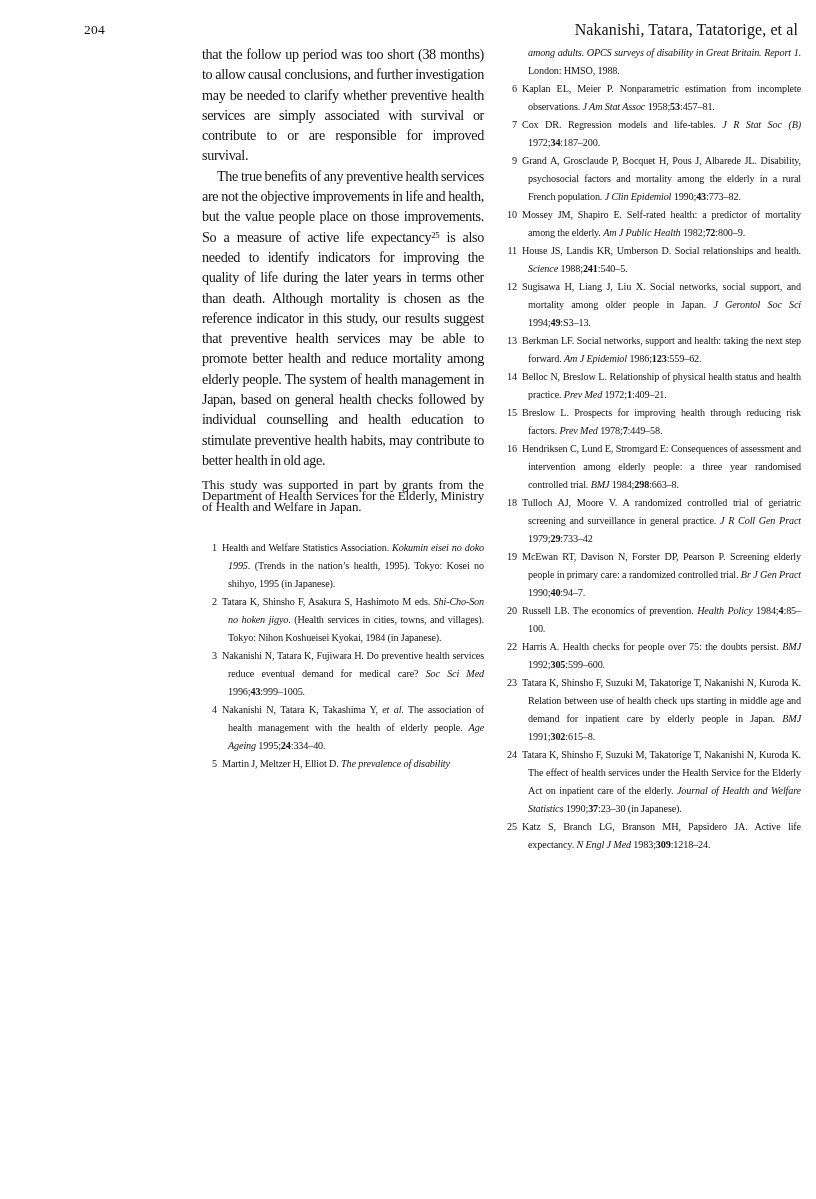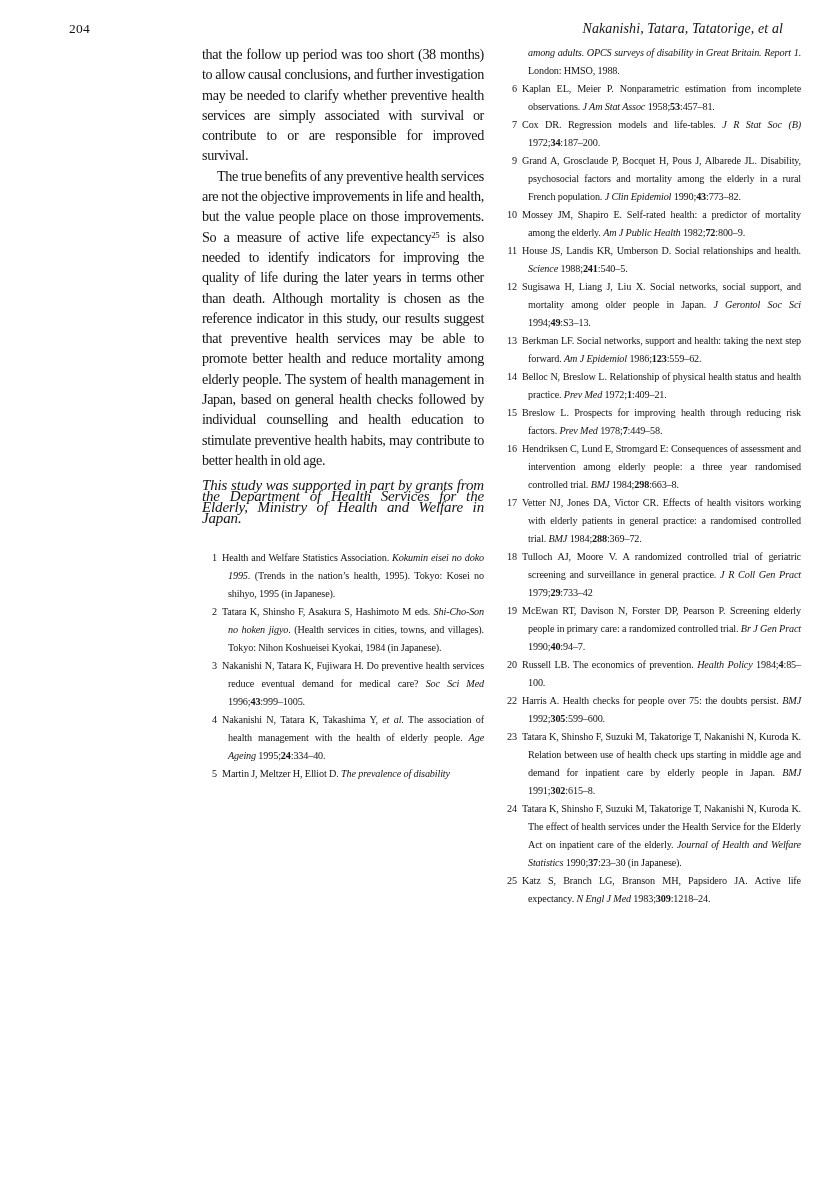--- a/index.html
+++ b/index.html
@@ -8,33 +8,32 @@
     width: 816px;
     height: 1199px;
     background: #ffffff;
     color: #141414;
     font-family: "Liberation Serif", serif;
     overflow: hidden;
   }
   .page-header {
     position: absolute;
     top: 21px;
-    left: 69px;
+    left: 84px;
     width: 714px;
     display: flex;
     justify-content: space-between;
     align-items: center;
   }
   .page-number {
     font-size: 13.5px;
     letter-spacing: 0.2px;
   }
   .running-head {
-    font-style: italic;
-    font-size: 14px;
+    font-size: 16px;
     letter-spacing: 0.1px;
     margin-left: 28px;
   }
   .col-left {
     position: absolute;
     left: 202px;
     top: 44px;
     width: 282px;
   }
   .col-right {
@@ -53,25 +52,24 @@
   }
   .body-par.indent { text-indent: 15px; }
   .sup {
     font-size: 62%;
     position: relative;
     top: -0.45em;
     line-height: 0;
   }
   .ack {
     margin-top: 10px;
-    font-size: 15px;
+    font-size: 13px;
     line-height: 10.8px;
     text-align: justify;
     letter-spacing: -0.15px;
-    font-style: italic;
   }
   .ref-list { margin: 0; padding: 0; }
   .ref-list.left-list { margin-top: 26px; }
   .ref {
     font-size: 10.2px;
     line-height: 18px;
     text-align: justify;
     letter-spacing: -0.15px;
     padding-left: 26px;
     text-indent: -26px;
@@ -116,21 +114,20 @@
         <div class="ref"><span class="ref-num">6</span><span>Kaplan EL, Meier P. Nonparametric estimation from incomplete observations. </span><i>J Am Stat Assoc</i><span> 1958;</span><b>53</b><span>:457–81.</span></div>
         <div class="ref"><span class="ref-num">7</span><span>Cox DR. Regression models and life-tables. </span><i>J R Stat Soc (B)</i><span> 1972;</span><b>34</b><span>:187–200.</span></div>
         <div class="ref"><span class="ref-num">9</span><span>Grand A, Grosclaude P, Bocquet H, Pous J, Albarede JL. Disability, psychosocial factors and mortality among the elderly in a rural French population. </span><i>J Clin Epidemiol</i><span> 1990;</span><b>43</b><span>:773–82.</span></div>
         <div class="ref"><span class="ref-num">10</span><span>Mossey JM, Shapiro E. Self-rated health: a predictor of mortality among the elderly. </span><i>Am J Public Health</i><span> 1982;</span><b>72</b><span>:800–9.</span></div>
         <div class="ref"><span class="ref-num">11</span><span>House JS, Landis KR, Umberson D. Social relationships and health. </span><i>Science</i><span> 1988;</span><b>241</b><span>:540–5.</span></div>
         <div class="ref"><span class="ref-num">12</span><span>Sugisawa H, Liang J, Liu X. Social networks, social support, and mortality among older people in Japan. </span><i>J Gerontol Soc Sci</i><span> 1994;</span><b>49</b><span>:S3–13.</span></div>
         <div class="ref"><span class="ref-num">13</span><span>Berkman LF. Social networks, support and health: taking the next step forward. </span><i>Am J Epidemiol</i><span> 1986;</span><b>123</b><span>:559–62.</span></div>
         <div class="ref"><span class="ref-num">14</span><span>Belloc N, Breslow L. Relationship of physical health status and health practice. </span><i>Prev Med</i><span> 1972;</span><b>1</b><span>:409–21.</span></div>
         <div class="ref"><span class="ref-num">15</span><span>Breslow L. Prospects for improving health through reducing risk factors. </span><i>Prev Med</i><span> 1978;</span><b>7</b><span>:449–58.</span></div>
         <div class="ref"><span class="ref-num">16</span><span>Hendriksen C, Lund E, Stromgard E: Consequences of assessment and intervention among elderly people: a three year randomised controlled trial. </span><i>BMJ</i><span> 1984;</span><b>298</b><span>:663–8.</span></div>
-        <div class="ref"><span class="ref-num">17</span><span>Vetter NJ, Jones DA, Victor CR. Effects of health visitors working with elderly patients in general practice: a randomised controlled trial. </span><i>BMJ</i><span> 1984;</span><b>288</b><span>:369–72.</span></div>
         <div class="ref"><span class="ref-num">18</span><span>Tulloch AJ, Moore V. A randomized controlled trial of geriatric screening and surveillance in general practice. </span><i>J R Coll Gen Pract</i><span> 1979;</span><b>29</b><span>:733–42</span></div>
         <div class="ref"><span class="ref-num">19</span><span>McEwan RT, Davison N, Forster DP, Pearson P. Screening elderly people in primary care: a randomized controlled trial. </span><i>Br J Gen Pract</i><span> 1990;</span><b>40</b><span>:94–7.</span></div>
         <div class="ref"><span class="ref-num">20</span><span>Russell LB. The economics of prevention. </span><i>Health Policy</i><span> 1984;</span><b>4</b><span>:85–100.</span></div>
         <div class="ref"><span class="ref-num">22</span><span>Harris A. Health checks for people over 75: the doubts persist. </span><i>BMJ</i><span> 1992;</span><b>305</b><span>:599–600.</span></div>
         <div class="ref"><span class="ref-num">23</span><span>Tatara K, Shinsho F, Suzuki M, Takatorige T, Nakanishi N, Kuroda K. Relation between use of health check ups starting in middle age and demand for inpatient care by elderly people in Japan. </span><i>BMJ</i><span> 1991;</span><b>302</b><span>:615–8.</span></div>
         <div class="ref"><span class="ref-num">24</span><span>Tatara K, Shinsho F, Suzuki M, Takatorige T, Nakanishi N, Kuroda K. The effect of health services under the Health Service for the Elderly Act on inpatient care of the elderly. </span><i>Journal of Health and Welfare Statistics</i><span> 1990;</span><b>37</b><span>:23–30 (in Japanese).</span></div>
         <div class="ref"><span class="ref-num">25</span><span>Katz S, Branch LG, Branson MH, Papsidero JA. Active life expectancy. </span><i>N Engl J Med</i><span> 1983;</span><b>309</b><span>:1218–24.</span></div>
       </div>
   </div>
 </div>

